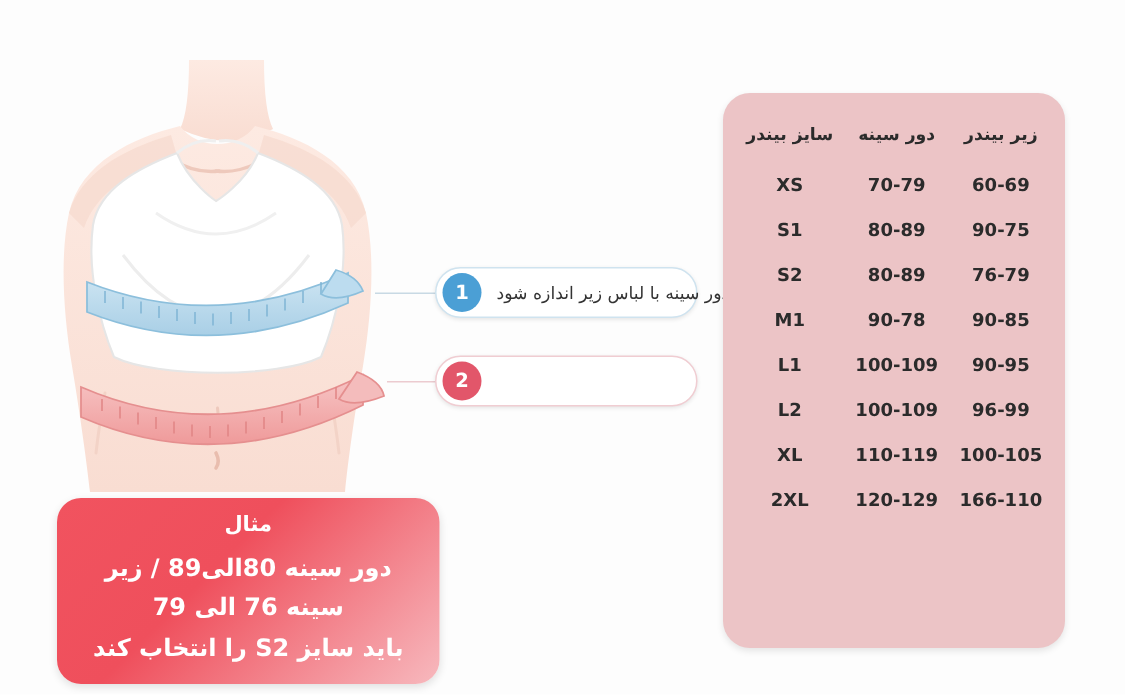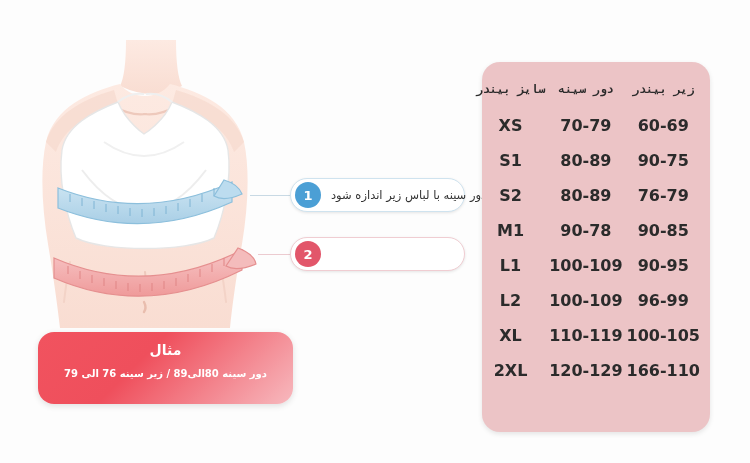--- a/index.html
+++ b/index.html
@@ -41,50 +41,50 @@
   .step1 .num{background:#4b9fd5;}
   .step2{left:290px;top:237px;width:175px;}
   .step2 .num{background:#e2566a;}
   .step2{border-color:#f0cdd2;}
 
   
   .conn{position:absolute;background:#c8d9e4;height:1px;}
 
   
   .example{
-    position:absolute;left:38px;top:332px;width:255px;height:72px;
+    position:absolute;left:38px;top:332px;width:255px;height:124px;
     border-radius:16px;
     background:linear-gradient(135deg,#f1535f 0%,#ef4f5c 40%,#f7b9be 100%);
     color:#ffffff;
     box-sizing:border-box;
     padding:10px 16px;
     direction:rtl;
     text-align:center;
     box-shadow:0 2px 6px rgba(0,0,0,.12);
   }
   .example .title{font-size:14px;font-weight:bold;margin-bottom:8px;}
-  .example .line{font-size:10px;line-height:1.65;font-weight:bold;}
+  .example .line{font-size:16px;line-height:1.65;font-weight:bold;}
 
   
   .tablewrap{
     position:absolute;left:482px;top:62px;width:228px;height:370px;
     border-radius:18px;
     background:#ecc4c6;
     box-shadow:0 2px 5px rgba(0,0,0,.10);
     padding:14px 8px;
     box-sizing:border-box;
     direction:rtl;
   }
   table.size{width:100%;border-collapse:collapse;}
   table.size th{
     font-size:11.5px;color:#2b2b2b;font-weight:bold;
-    padding:6px 2px 12px 2px;text-align:center;white-space:nowrap;font-family:Liberation Mono, monospace;
+    padding:6px 2px 12px 2px;text-align:center;white-space:nowrap;
   }
   table.size td{
-    font-size:16px;color:#2b2b2b;font-weight:bold;
+    font-size:12px;color:#2b2b2b;font-weight:bold;
     padding:8px 2px;text-align:center;white-space:nowrap;
   }
 </style>
 </head>
 <body>
 
 <div id="root">
 
   <div class="illus">
     <svg width="270" height="300" viewBox="0 0 270 300" xmlns="http://www.w3.org/2000/svg">
@@ -198,20 +198,21 @@
     <span class="txt">دور سینه با لباس زیر اندازه شود</span>
   </div>
 
   <div class="step step2">
     <span class="num">2</span>
   </div>
 
   <div class="example">
     <div class="title">مثال</div>
     <div class="line">دور سینه 80الی89 / زیر سینه 76 الی 79</div>
+    <div class="line">باید سایز S2 را انتخاب کند</div>
   </div>
 
   <div class="tablewrap">
     <table class="size">
       <thead>
         <tr>
           <th>زیر بیندر</th>
           <th>دور سینه</th>
           <th>سایز بیندر</th>
         </tr>

